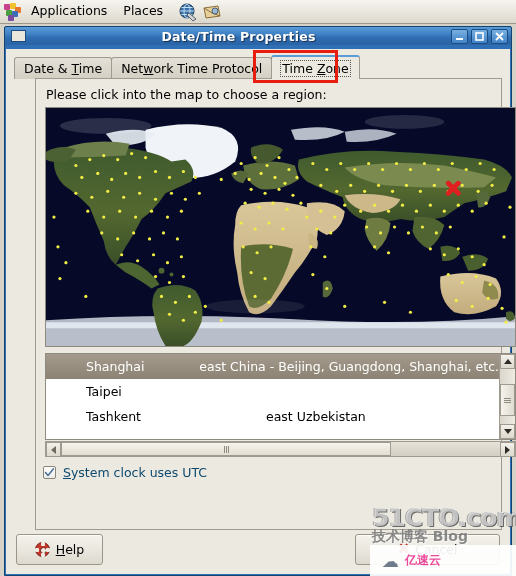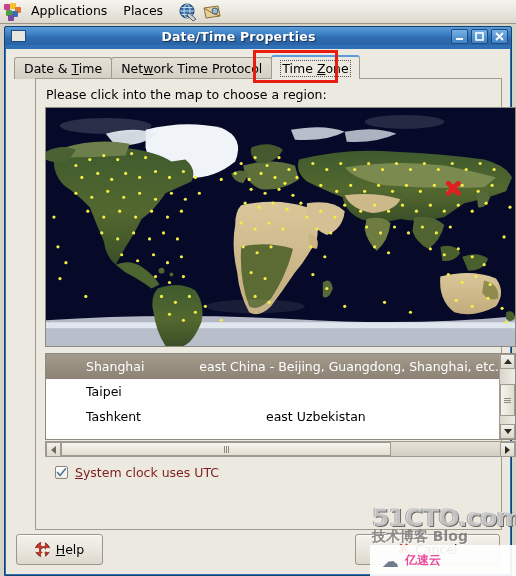--- a/index.html
+++ b/index.html
@@ -180,22 +180,22 @@
     background: repeating-linear-gradient(to right, #8f8a7e 0 1px, transparent 1px 2px); }
 
   .arrow { width:0; height:0; }
   .arrow.up { border-left:4px solid transparent; border-right:4px solid transparent; border-bottom:5px solid #2e2b26; }
   .arrow.dn { border-left:4px solid transparent; border-right:4px solid transparent; border-top:5px solid #2e2b26; }
   .arrow.lf { border-top:4px solid transparent; border-bottom:4px solid transparent; border-right:5px solid #6f6a60; }
   .arrow.rt { border-top:4px solid transparent; border-bottom:4px solid transparent; border-left:5px solid #2e2b26; }
 
   
   #utcrow {
-    position: absolute; left: 19px; top: 386px;
-    display: flex; align-items: center; font-size: 12.5px; color: #7f1d1d;
+    position: absolute; left: 7px; top: 386px;
+    display: flex; align-items: center; font-size: 12.5px; color: #0c4a6e;
   }
   #utcbox {
     width: 13px; height: 13px; margin-right: 7px;
     background: linear-gradient(to bottom, #ffffff, #eeece5);
     border: 1px solid #8a857a; border-radius: 2px;
     display: flex; align-items: center; justify-content: center;
   }
   #utcbox svg { display: block; }
 
   

